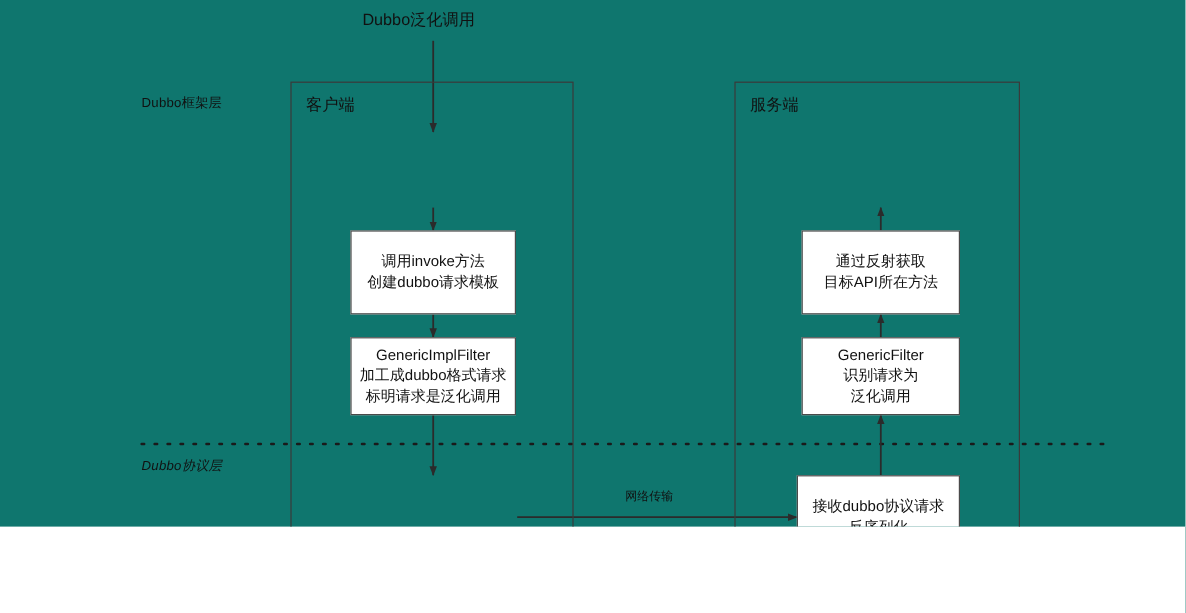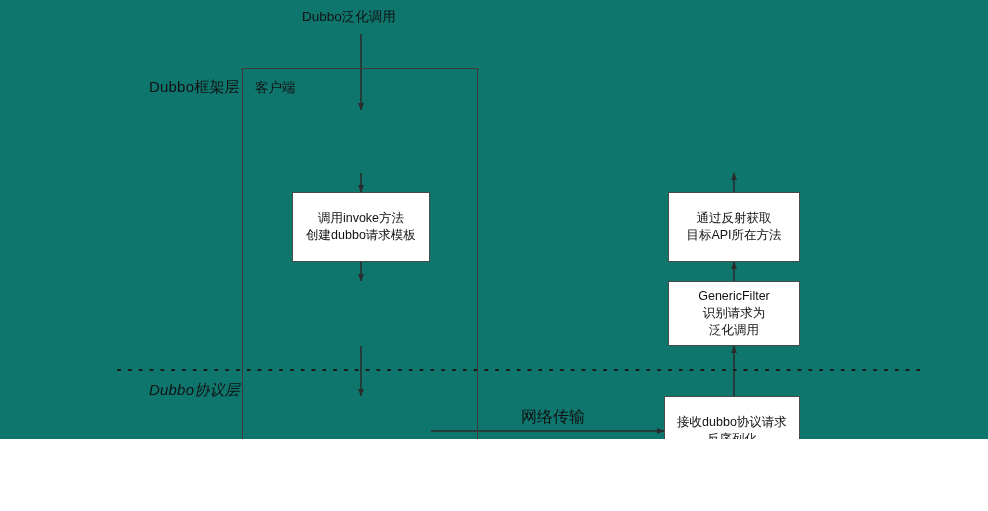--- a/index.html
+++ b/index.html
@@ -17,25 +17,24 @@
     width: 988px;
     height: 439px;
     overflow: hidden;
     background: #0f766e;
   }
   
   .abs { position: absolute; box-sizing: border-box; }
 
   
   .layer-label {
-    font-size: 15px;
+    font-size: 11px;
     color: #111111;
     white-space: nowrap;
     letter-spacing: .2px;
-    margin-left: 31px;
   }
 
   
   .container-box {
     border: 1.6px solid #3a3a3a;
     background: transparent;
   }
   .container-title {
     position: absolute;
     top: 10px;
@@ -64,21 +63,21 @@
   #wires {
     position: absolute;
     left: 0; top: 0;
     width: 988px;
     height: 511px;
     pointer-events: none;
   }
 
   
   .edge-label {
-    font-size: 16px;
+    font-size: 10px;
     color: #111111;
     white-space: nowrap;
   }
 
   
   .watermark {
     position: absolute;
     font-size: 29px;
     color: #cfcfcf;
     white-space: nowrap;
@@ -116,25 +115,31 @@
   <div class="abs edge-label" style="left:302px; top:8px; font-size:13.5px;">Dubbo泛化调用</div>
 
   <div class="abs layer-label" style="left:118px; top:78px;">Dubbo框架层</div>
 
   <div class="abs layer-label" style="left:118px; top:381px;font-style:italic;">Dubbo协议层</div>
 
   <div class="abs container-box" style="left:242px; top:68px; width:236px; height:417px;">
     <span class="container-title">客户端</span>
   </div>
 
+  <div class="abs container-box" style="left:612px; top:68px; width:238px; height:417px;">
+    <span class="container-title">服务端</span>
+  </div>
 
 
   <div class="abs node" style="left:292px; top:192px; width:138px; height:70px;">调用invoke方法
 创建dubbo请求模板</div>
 
+  <div class="abs node" style="left:292px; top:281px; width:138px; height:65px;">GenericImplFilter
+加工成dubbo格式请求
+标明请求是泛化调用</div>
 
 
 
   <div class="abs node" style="left:668px; top:192px; width:132px; height:70px;">通过反射获取
 目标API所在方法</div>
 
   <div class="abs node" style="left:668px; top:281px; width:132px; height:65px;">GenericFilter
 识别请求为
 泛化调用</div>
 

